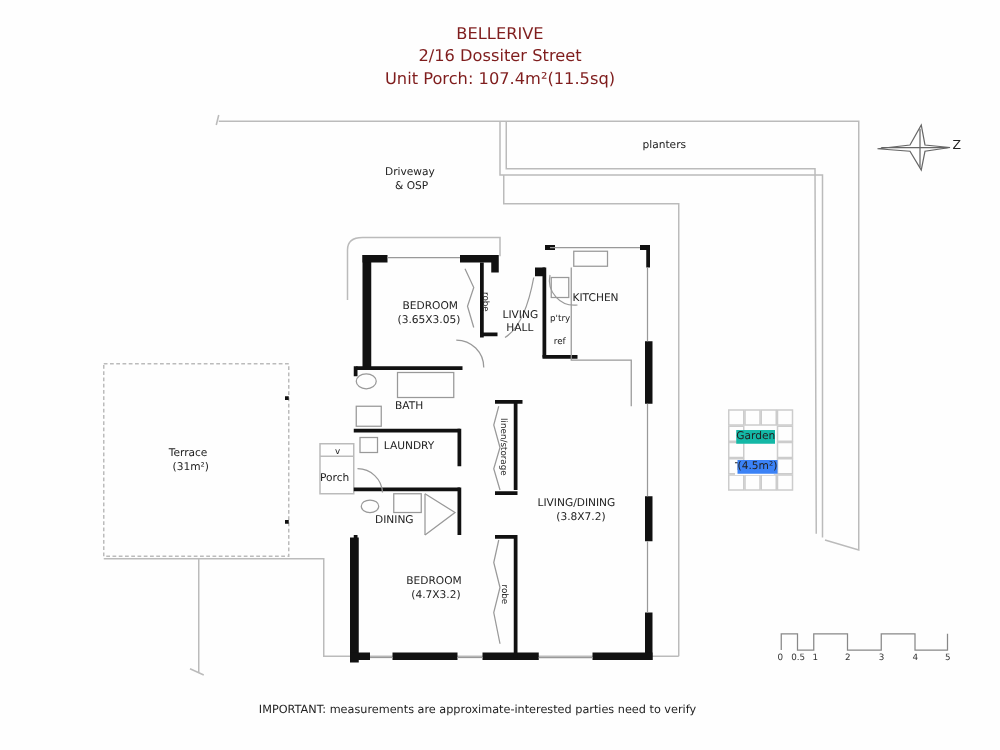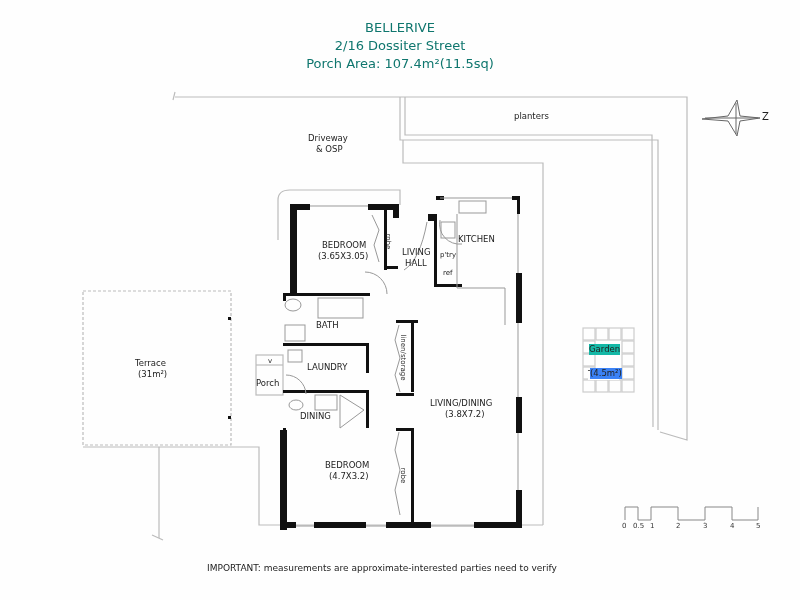--- a/index.html
+++ b/index.html
@@ -1,30 +1,30 @@
 <!DOCTYPE html>
 <html><head>
 <meta charset="utf-8">
 <style>
   html, body { margin:0; padding:0; background:#fefefe; }
   body { width:800px; height:600px; position:relative; overflow:hidden; font-family:"DejaVu Sans", sans-serif; color:#222; }
-  .hdr { position:absolute; left:0; width:800px; text-align:center; font-size:13px; line-height:15px; color:#0f766e; }
+  .hdr { position:absolute; left:0; width:800px; text-align:center; font-size:13px; line-height:15px; color:#7f1d1d; }
   .lbl { position:absolute; font-size:8.5px; color:#222; text-align:center; line-height:11px; white-space:nowrap; }
   .lbl.sm { font-size:7px; }
   .lbl.rot { transform:rotate(90deg); transform-origin:center; }
   svg { position:absolute; left:0; top:0; }
   .note { position:absolute; left:0; width:764px; top:563px; text-align:center; font-size:9px; color:#222; }
   .scale-lbl { position:absolute; font-size:7px; color:#333; top:522px; }
 </style>
 </head>
 <body>
 
 <div class="hdr" style="top:20px">BELLERIVE</div>
 <div class="hdr" style="top:38px">2/16 Dossiter Street</div>
-<div class="hdr" style="top:56px">Porch Area: 107.4m²(11.5sq)</div>
+<div class="hdr" style="top:56px">Unit Porch: 107.4m²(11.5sq)</div>
 
 <svg width="800" height="600">
   <g fill="none" stroke="#bbb" stroke-width="1.2">
 
     <polyline points="175,97 687,97 687,440 660,432"></polyline>
     <line x1="175" y1="92" x2="173" y2="100"></line>
 
     <polyline points="400,97 400,140 658,140 658,430"></polyline>
     <polyline points="405,97 405,135 652,135 653,427"></polyline>
     <polyline points="403,140 403,163 543,163 543,525"></polyline>
@@ -152,21 +152,21 @@
 
 <div class="lbl" style="left:322px;top:240px">BEDROOM</div>
 <div class="lbl" style="left:318px;top:251px">(3.65X3.05)</div>
 <div class="lbl sm rot" style="left:380px;top:236px">robe</div>
 <div class="lbl" style="left:402px;top:247px">LIVING</div>
 <div class="lbl" style="left:405px;top:258px">HALL</div>
 <div class="lbl" style="left:458px;top:234px">KITCHEN</div>
 <div class="lbl sm" style="left:440px;top:250px">p'try</div>
 <div class="lbl sm" style="left:443px;top:268px">ref</div>
 <div class="lbl" style="left:316px;top:320px">BATH</div>
-<div class="lbl" style="left:307px;top:362px">LAUNDRY</div>
+<div class="lbl" style="left:307px;top:352px">LAUNDRY</div>
 <div class="lbl" style="left:256px;top:378px">Porch</div>
 <div class="lbl sm" style="left:268px;top:356px">v</div>
 <div class="lbl sm rot" style="left:379px;top:352px">linen/storage</div>
 <div class="lbl" style="left:300px;top:411px">DINING</div>
 <div class="lbl" style="left:430px;top:398px">LIVING/DINING</div>
 <div class="lbl" style="left:445px;top:409px">(3.8X7.2)</div>
 <div class="lbl" style="left:325px;top:460px">BEDROOM</div>
 <div class="lbl" style="left:329px;top:471px">(4.7X3.2)</div>
 <div class="lbl sm rot" style="left:395px;top:470px">robe</div>
 

